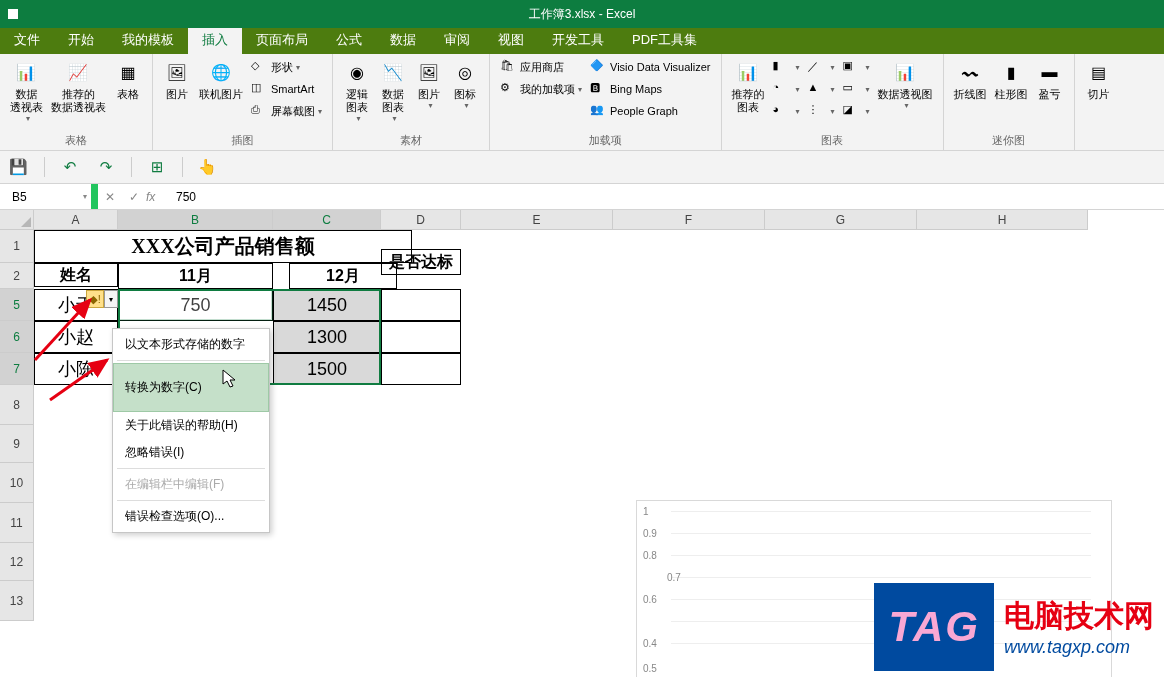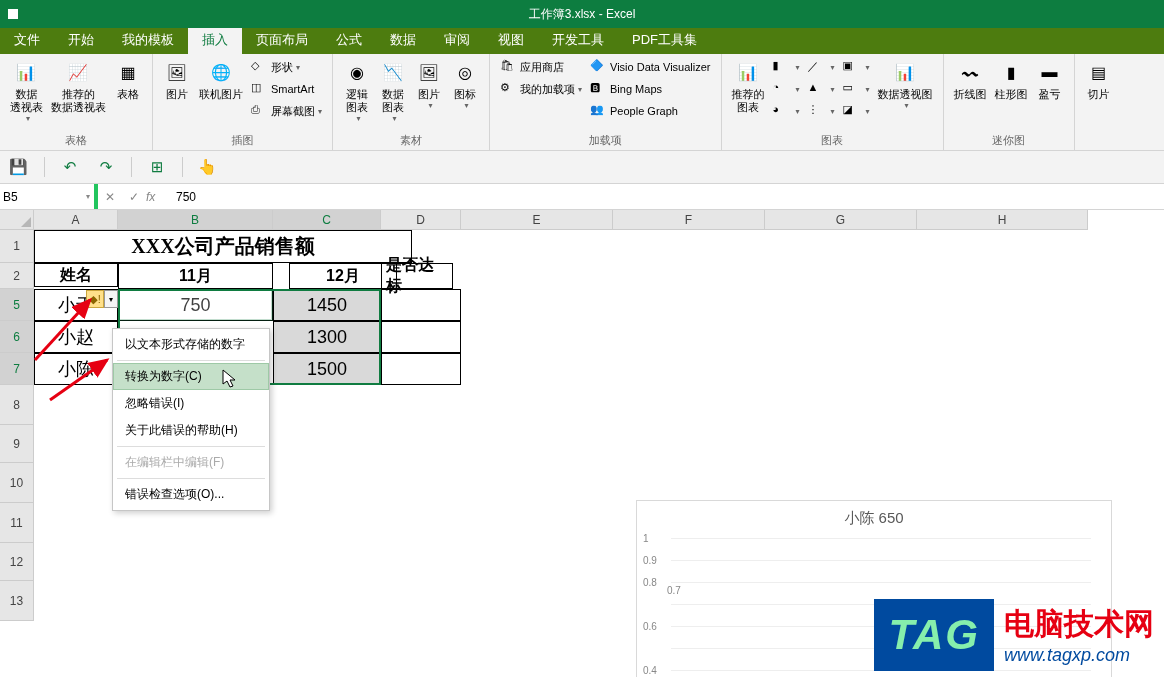--- a/index.html
+++ b/index.html
@@ -24,21 +24,21 @@
 .btn-big .lb { font-size: 11px; text-align: center; line-height: 13px; }
 .btn-small { display: flex; align-items: center; font-size: 11px; padding: 2px 4px; cursor: pointer; height: 22px; }
 .btn-small .icn { width: 16px; height: 16px; margin-right: 4px; }
 .drop::after { content: "▾"; font-size: 8px; margin-left: 3px; color: #666; }
 
 .qat { background: #f3f3f3; height: 33px; border-bottom: 1px solid #d4d4d4; display: flex; align-items: center; padding: 0 8px; gap: 14px; }
 .qat .qbtn { width: 22px; height: 22px; display: flex; align-items: center; justify-content: center; cursor: pointer; color: #107c41; font-size: 15px; }
 .qat .sep { width: 1px; height: 20px; background: #ccc; }
 
 .fbar { height: 26px; border-bottom: 1px solid #d4d4d4; display: flex; align-items: center; font-size: 12px; }
-.namebox { width: 98px; border-right: 4px solid #22c55e; padding: 0 3px; height: 100%; display: flex; align-items: center; position: relative; }
+.namebox { width: 98px; border-right: 7px solid #22c55e; padding: 0 12px; height: 100%; display: flex; align-items: center; position: relative; }
 .namebox::after { content: "▾"; position: absolute; right: 4px; font-size: 8px; color: #888; }
 .fbar .ctl { width: 24px; text-align: center; color: #888; cursor: pointer; }
 .fbar .fx { width: 24px; font-style: italic; color: #888; }
 .fbar .finput { flex: 1; padding: 0 6px; }
 
 .grid-wrap { position: relative; height: 463px; }
 .selectall { position: absolute; left: 0; top: 0; width: 34px; height: 20px; background: #e6e6e6; border-right: 1px solid #ccc; border-bottom: 1px solid #ccc; }
 .selectall::after { content: ""; position: absolute; right: 2px; bottom: 2px; border: 5px solid transparent; border-right-color: #b7b7b7; border-bottom-color: #b7b7b7; }
 .colheads { position: absolute; left: 34px; top: 0; height: 20px; display: flex; }
 .ch { background: #e6e6e6; border-right: 1px solid #ccc; border-bottom: 1px solid #ccc; display: flex; align-items: center; justify-content: center; font-size: 12px; color: #444; }
@@ -52,35 +52,35 @@
 .th { border: 1px solid #000; font-weight: bold; font-size: 16px; }
 .td { border: 1px solid #000; font-size: 18px; }
 .gray { background: #d9d9d9; }
 .selborder { position: absolute; border: 2px solid #107c41; pointer-events: none; }
 
 .warn-badge { position: absolute; width: 18px; height: 18px; background: #ffe08a; border: 1px solid #caa53d; display: flex; align-items: center; justify-content: center; font-size: 11px; color: #8a6500; }
 .warn-dd { position: absolute; width: 14px; height: 18px; border: 1px solid #999; background: #f5f5f5; display: flex; align-items: center; justify-content: center; font-size: 8px; }
 
 .ctx-menu { position: absolute; background: #fff; border: 1px solid #c6c6c6; box-shadow: 2px 2px 6px rgba(0,0,0,.2); font-size: 12px; padding: 2px 0; width: 158px; }
 .ctx-item { padding: 5px 12px; cursor: pointer; }
-.ctx-item.hover { background: #c5e0c9; border: 1px solid #9ec9a6; padding: 4px 11px; }
+.ctx-item.hover { background: #c5e0c9; border: 1px solid #9ec9a6; padding: 15px 11px; }
 .ctx-item.disabled { color: #aaa; }
 .ctx-sep { height: 1px; background: #ddd; margin: 2px 4px; }
 
 .arrow { position: absolute; pointer-events: none; }
 .cursor { position: absolute; }
 
 .chart { position: absolute; left: 636px; top: 290px; width: 476px; height: 290px; background: #fff; border: 1px solid #d9d9d9; }
 .chart-title { text-align: center; font-size: 15px; color: #595959; margin-top: 8px; }
 .chart-area { position: relative; margin: 10px 20px 10px 34px; height: 230px; }
 .ytick { position: absolute; left: -28px; font-size: 10px; color: #888; transform: translateY(-50%); }
 .gline { position: absolute; left: 0; right: 0; height: 1px; background: #eee; }
 
 .tag-overlay { position: absolute; right: 10px; bottom: 6px; display: flex; align-items: center; gap: 10px; font-family: SimHei, sans-serif; }
-.tag-box { background: #004a9f; color: #86efac; font-size: 42px; font-weight: 900; font-style: italic; padding: 12px 14px; letter-spacing: 2px; }
+.tag-box { background: #004a9f; color: #f9a8d4; font-size: 42px; font-weight: 900; font-style: italic; padding: 20px 14px; letter-spacing: 2px; }
 .tag-txt .t1 { color: #e60012; font-size: 30px; font-weight: bold; }
 .tag-txt .t2 { color: #004a9f; font-size: 18px; font-style: italic; }
 </style>
 </head>
 <body>
 
 <div class="titlebar">
   <div class="logo"></div>
   <div class="title">工作簿3.xlsx - Excel</div>
 </div>
@@ -322,21 +322,21 @@
     <div class="rh" style="height:40px">13</div>
   </div>
 
   <div class="cells">
 
     <div class="cell hdr" style="left:0;top:0;width:378px;height:33px">XXX公司产品销售额</div>
 
     <div class="cell th" style="left:0;top:33px;width:84px;height:24px">姓名</div>
     <div class="cell th" style="left:84px;top:33px;width:155px;height:26px">11月</div>
     <div class="cell th" style="left:255px;top:33px;width:108px;height:26px">12月</div>
-    <div class="cell th" style="left:347px;top:33px;width:72px;height:26px">是否达标</div>
+    <div class="cell th" style="left:347px;top:19px;width:80px;height:26px">是否达标</div>
 
     <div class="cell td" style="left:0;top:59px;width:84px;height:32px">小于</div>
     <div class="cell td" style="left:84px;top:59px;width:155px;height:32px">750</div>
     <div class="cell td gray" style="left:239px;top:59px;width:108px;height:32px">1450</div>
     <div class="cell td" style="left:347px;top:59px;width:80px;height:32px"></div>
 
     <div class="cell td" style="left:0;top:91px;width:84px;height:32px">小赵</div>
     <div class="cell td gray" style="left:239px;top:91px;width:108px;height:32px">1300</div>
     <div class="cell td" style="left:347px;top:91px;width:80px;height:32px"></div>
 
@@ -349,22 +349,22 @@
     <div class="selborder" style="left:84px;top:59px;width:155px;height:32px;background:#fff;opacity:.25"></div>
   </div>
 
   <div class="warn-badge" style="left:86px;top:80px">◆!</div>
   <div class="warn-dd" style="left:104px;top:80px">▾</div>
 
   <div class="ctx-menu" style="left:112px;top:118px">
     <div class="ctx-item">以文本形式存储的数字</div>
     <div class="ctx-sep"></div>
     <div class="ctx-item hover">转换为数字(C)</div>
+    <div class="ctx-item">关于此错误的帮助(H)</div>
     <div class="ctx-item">忽略错误(I)</div>
-    <div class="ctx-item">关于此错误的帮助(H)</div>
     <div class="ctx-sep"></div>
     <div class="ctx-item disabled">在编辑栏中编辑(F)</div>
     <div class="ctx-sep"></div>
     <div class="ctx-item">错误检查选项(O)...</div>
   </div>
 
   <svg class="arrow" style="left:30px;top:80px" width="80" height="80">
     <defs>
         <marker id="ah1" markerWidth="8" markerHeight="8" refX="6" refY="3" orient="auto">
           <path d="M0,0 L7,3 L0,6 Z" fill="#e60012"></path>
@@ -374,31 +374,30 @@
   </svg>
   <svg class="arrow" style="left:45px;top:140px" width="80" height="60">
     <line x1="5" y1="50" x2="62" y2="10" stroke="#e60012" stroke-width="3" marker-end="url(#ah1)"></line>
   </svg>
 
   <svg class="cursor" style="left:222px;top:159px" width="16" height="20">
     <path d="M1,1 L1,15 L5,12 L8,18 L11,17 L8,11 L13,11 Z" fill="#fff" stroke="#000" stroke-width="1"></path>
   </svg>
 
   <div class="chart">
-    <div class="chart-title">小陈 650</div>
     <div class="chart-area">
       <div id="yticks">
           <div class="gline" style="top: 132px;"></div>
           <div class="ytick" style="top: 132px;">0.4</div>
           <div class="gline" style="top: 110px;"></div>
           <div class="ytick" style="top: 110px; margin-top: 47px;">0.5</div>
           <div class="gline" style="top: 88px;"></div>
           <div class="ytick" style="top: 88px;">0.6</div>
           <div class="gline" style="top: 66px;"></div>
-          <div class="ytick" style="top: 52px; padding-left: 24px;">0.7</div>
+          <div class="ytick" style="top: 66px; padding-left: 24px;">0.7</div>
           <div class="gline" style="top: 44px;"></div>
           <div class="ytick" style="top: 44px;">0.8</div>
           <div class="gline" style="top: 22px;"></div>
           <div class="ytick" style="top: 22px;">0.9</div>
           <div class="gline" style="top: 0px;"></div>
           <div class="ytick" style="top: 0px;">1</div>
         </div>
     </div>
   </div>
 </div>

